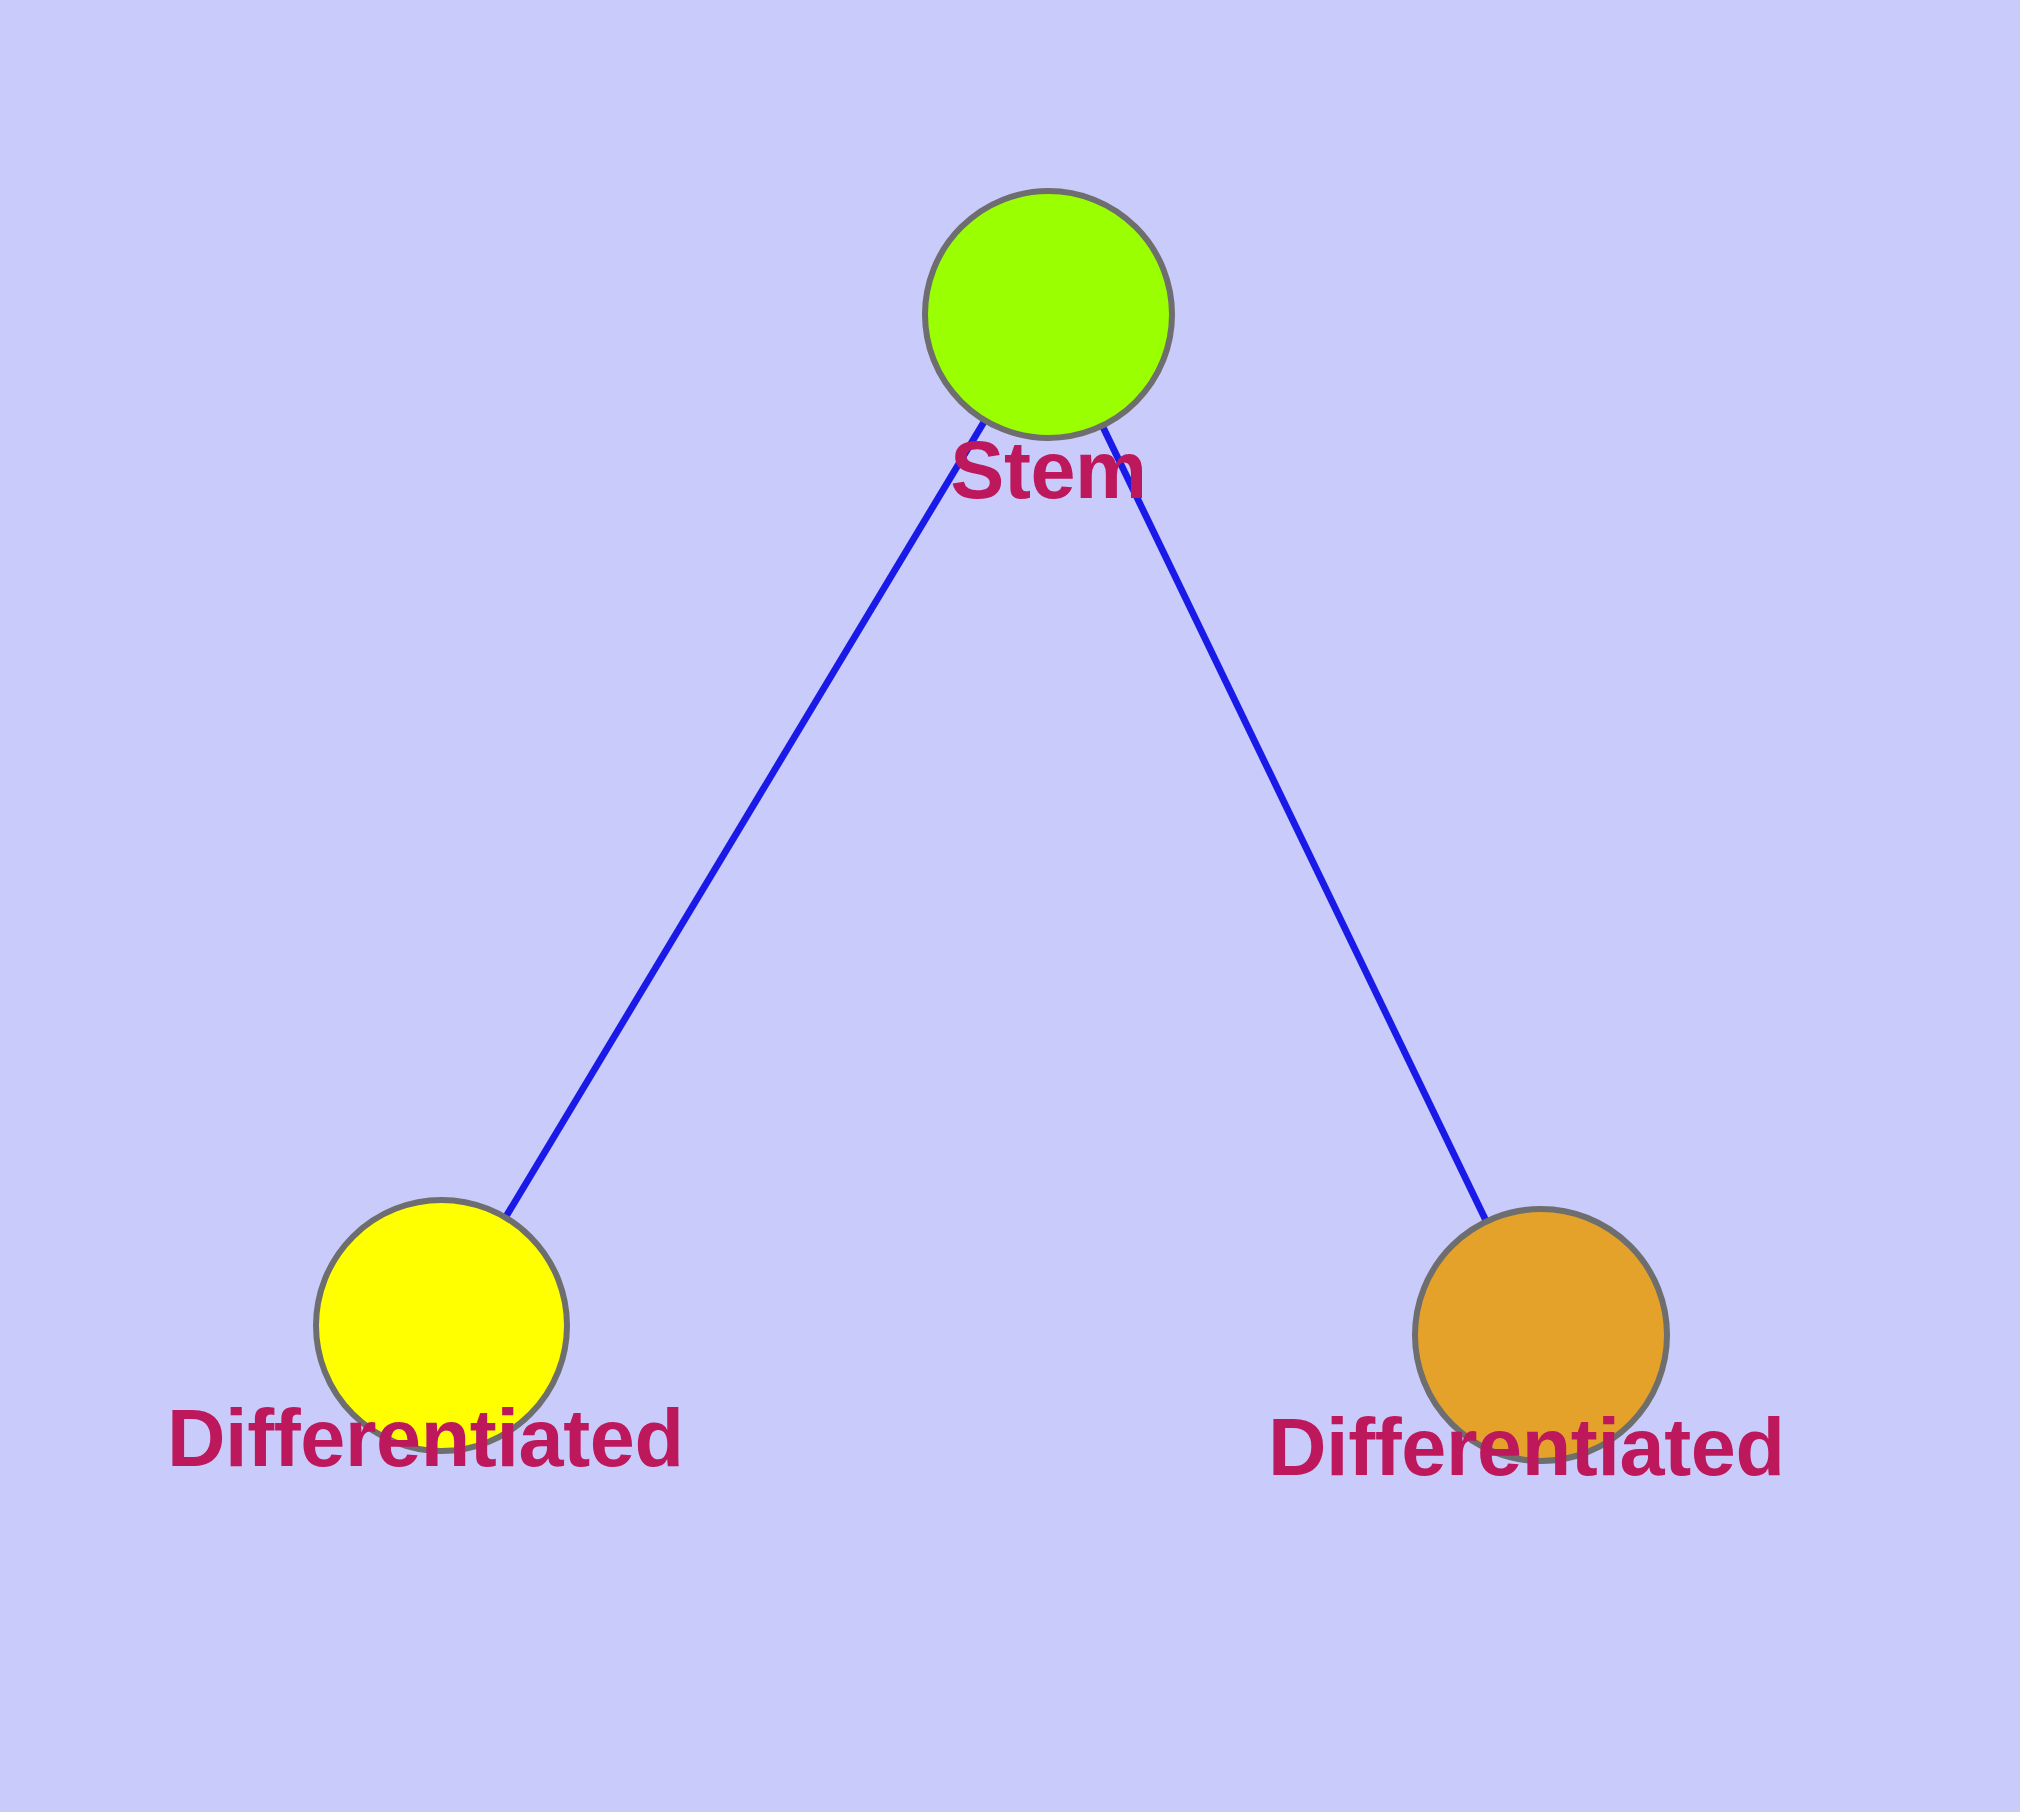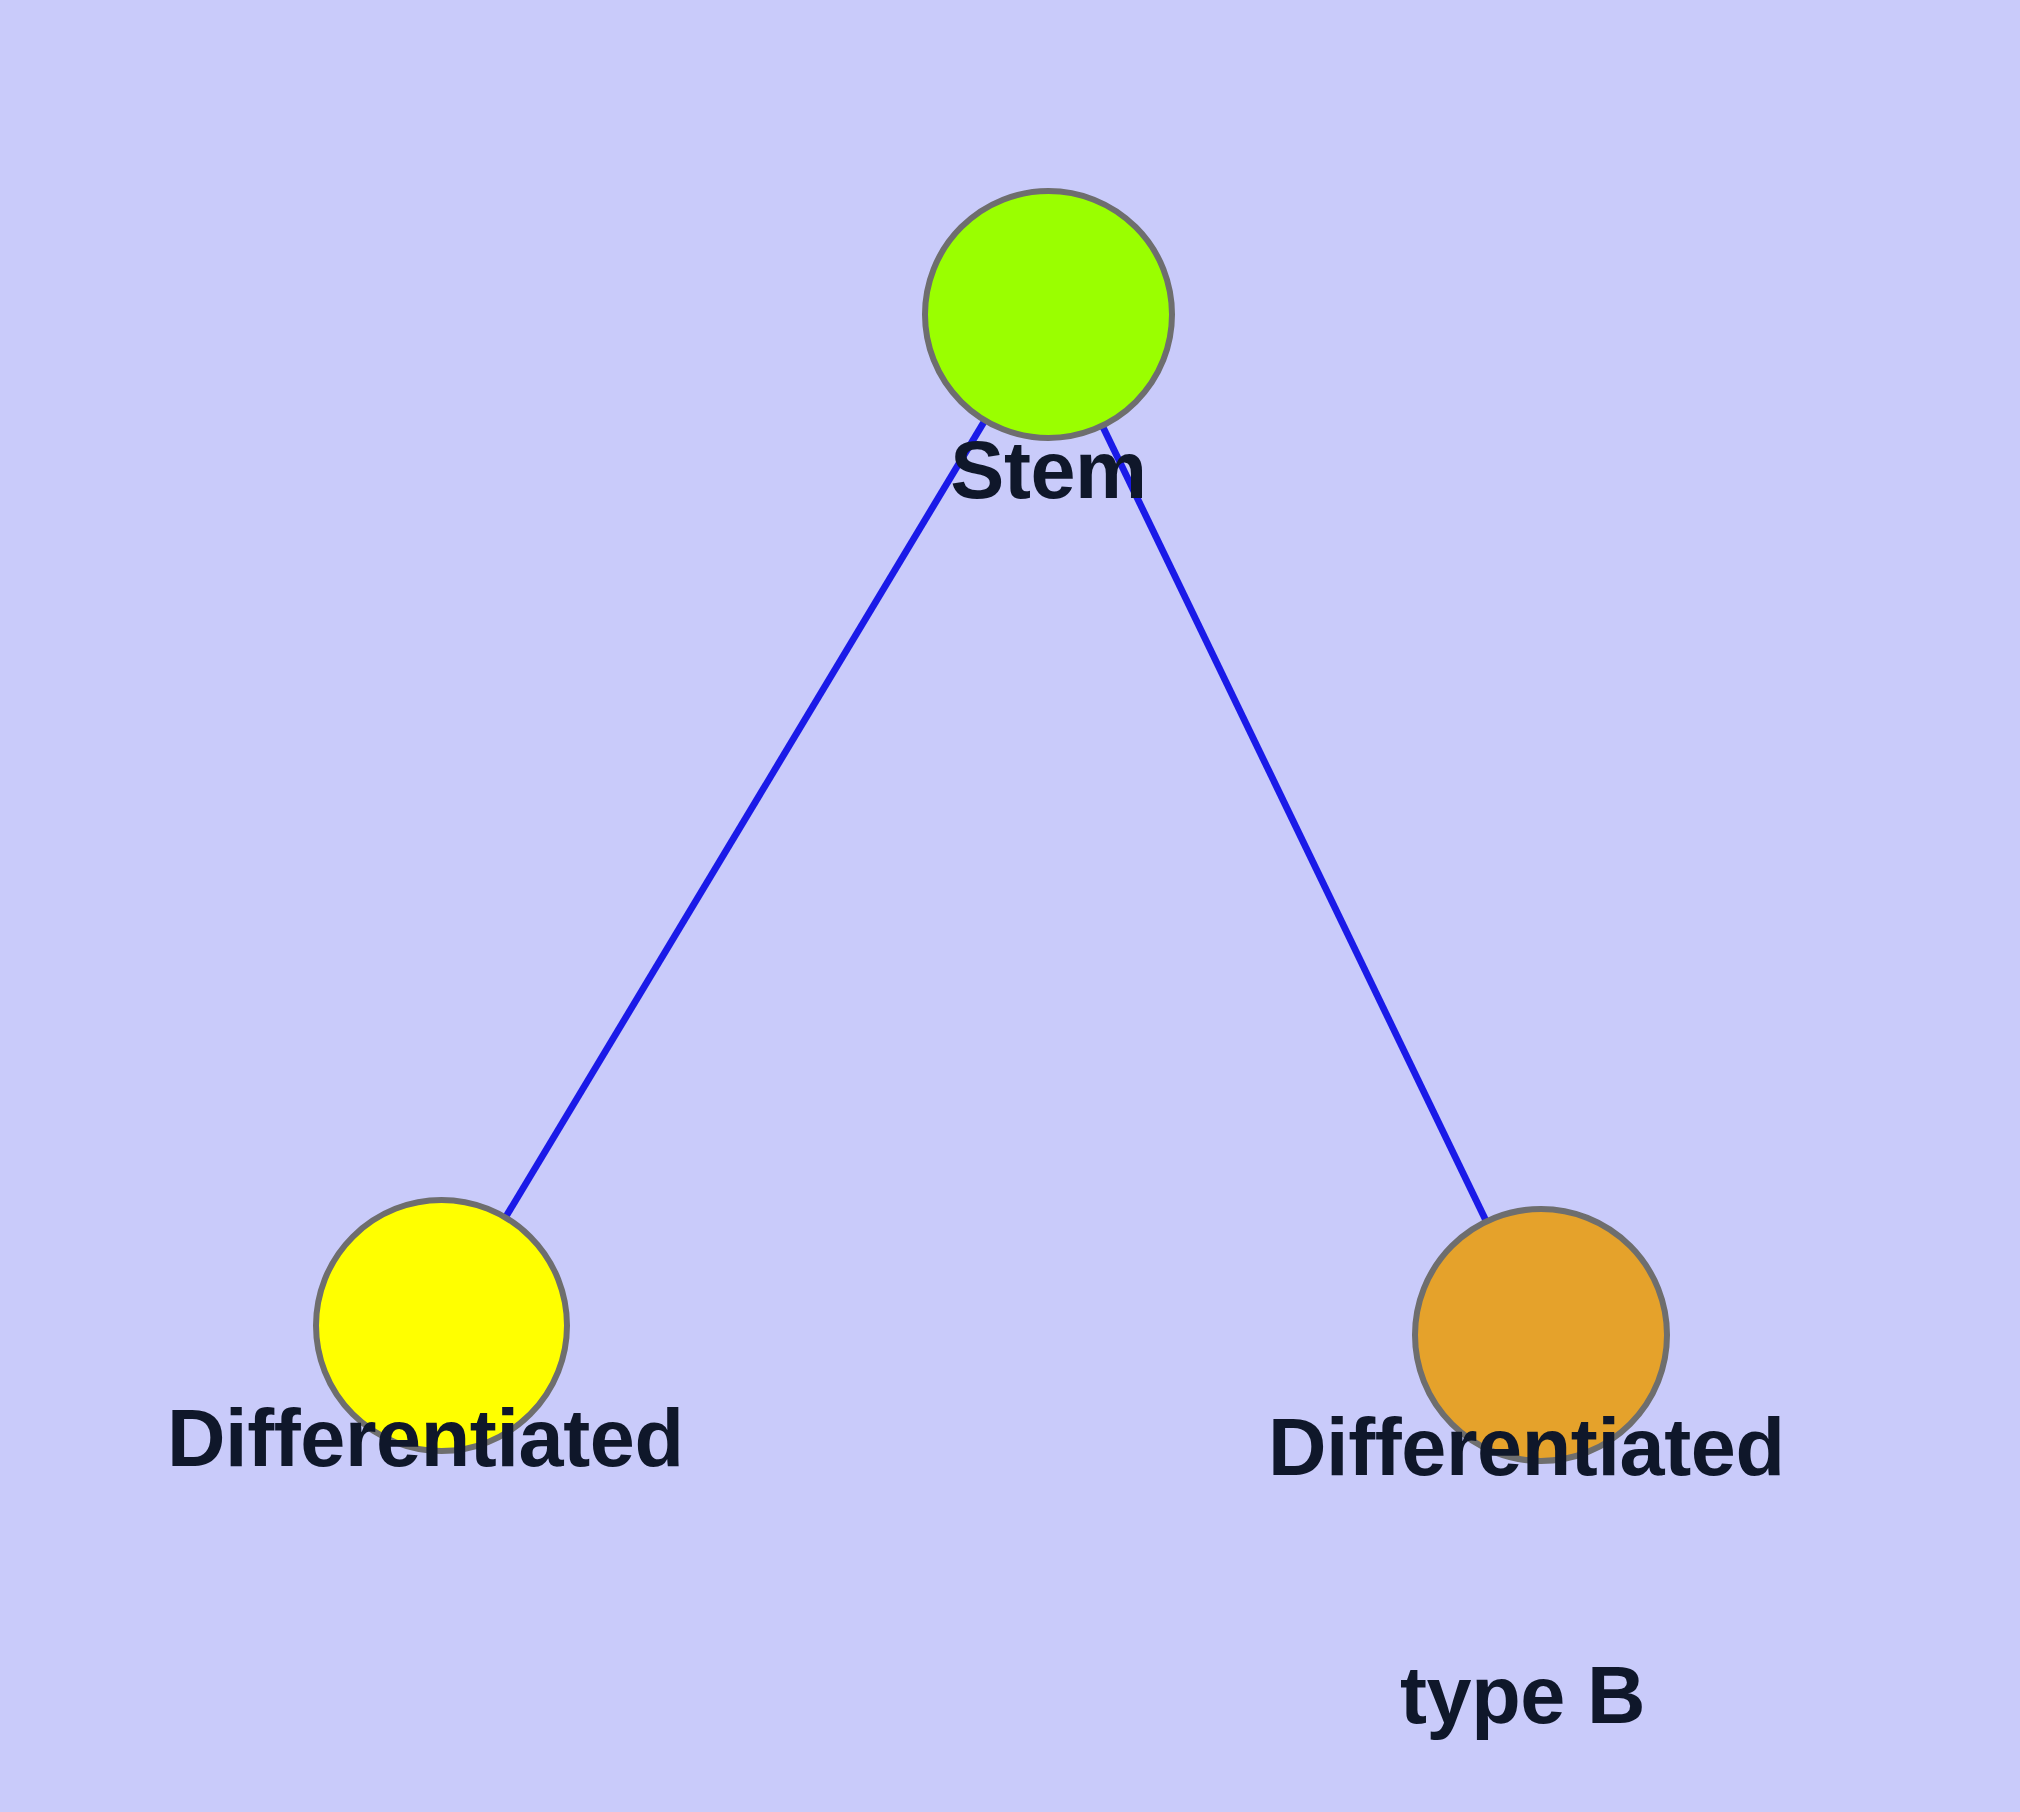--- a/index.html
+++ b/index.html
@@ -28,21 +28,21 @@
   .node {
     position: absolute;
     border-radius: 50%;
     box-sizing: border-box;
     border: 6.8px solid #6e6e6e;
   }
   .node-label {
     position: absolute;
     text-align: center;
     font-weight: bold;
-    color: #0f172a;
+    color: #be185d;
     white-space: pre;
     line-height: 1.02;
     letter-spacing: -0.4px;
     pointer-events: none;
   }
   #node-stem {
     left: 922px;
     top: 188px;
     width: 253px;
     height: 253px;
@@ -100,17 +100,16 @@
   <div class="node-label" id="label-stem">
     <div>Stem</div>
   </div>
 
   <div class="node-label" id="label-diff-a">
     <div>Differentiated</div>
   </div>
 
   <div class="node-label" id="label-diff-b">
     <div>Differentiated</div>
-    <div>type B</div>
   </div>
 
 </div>
 
 
 </body></html>

